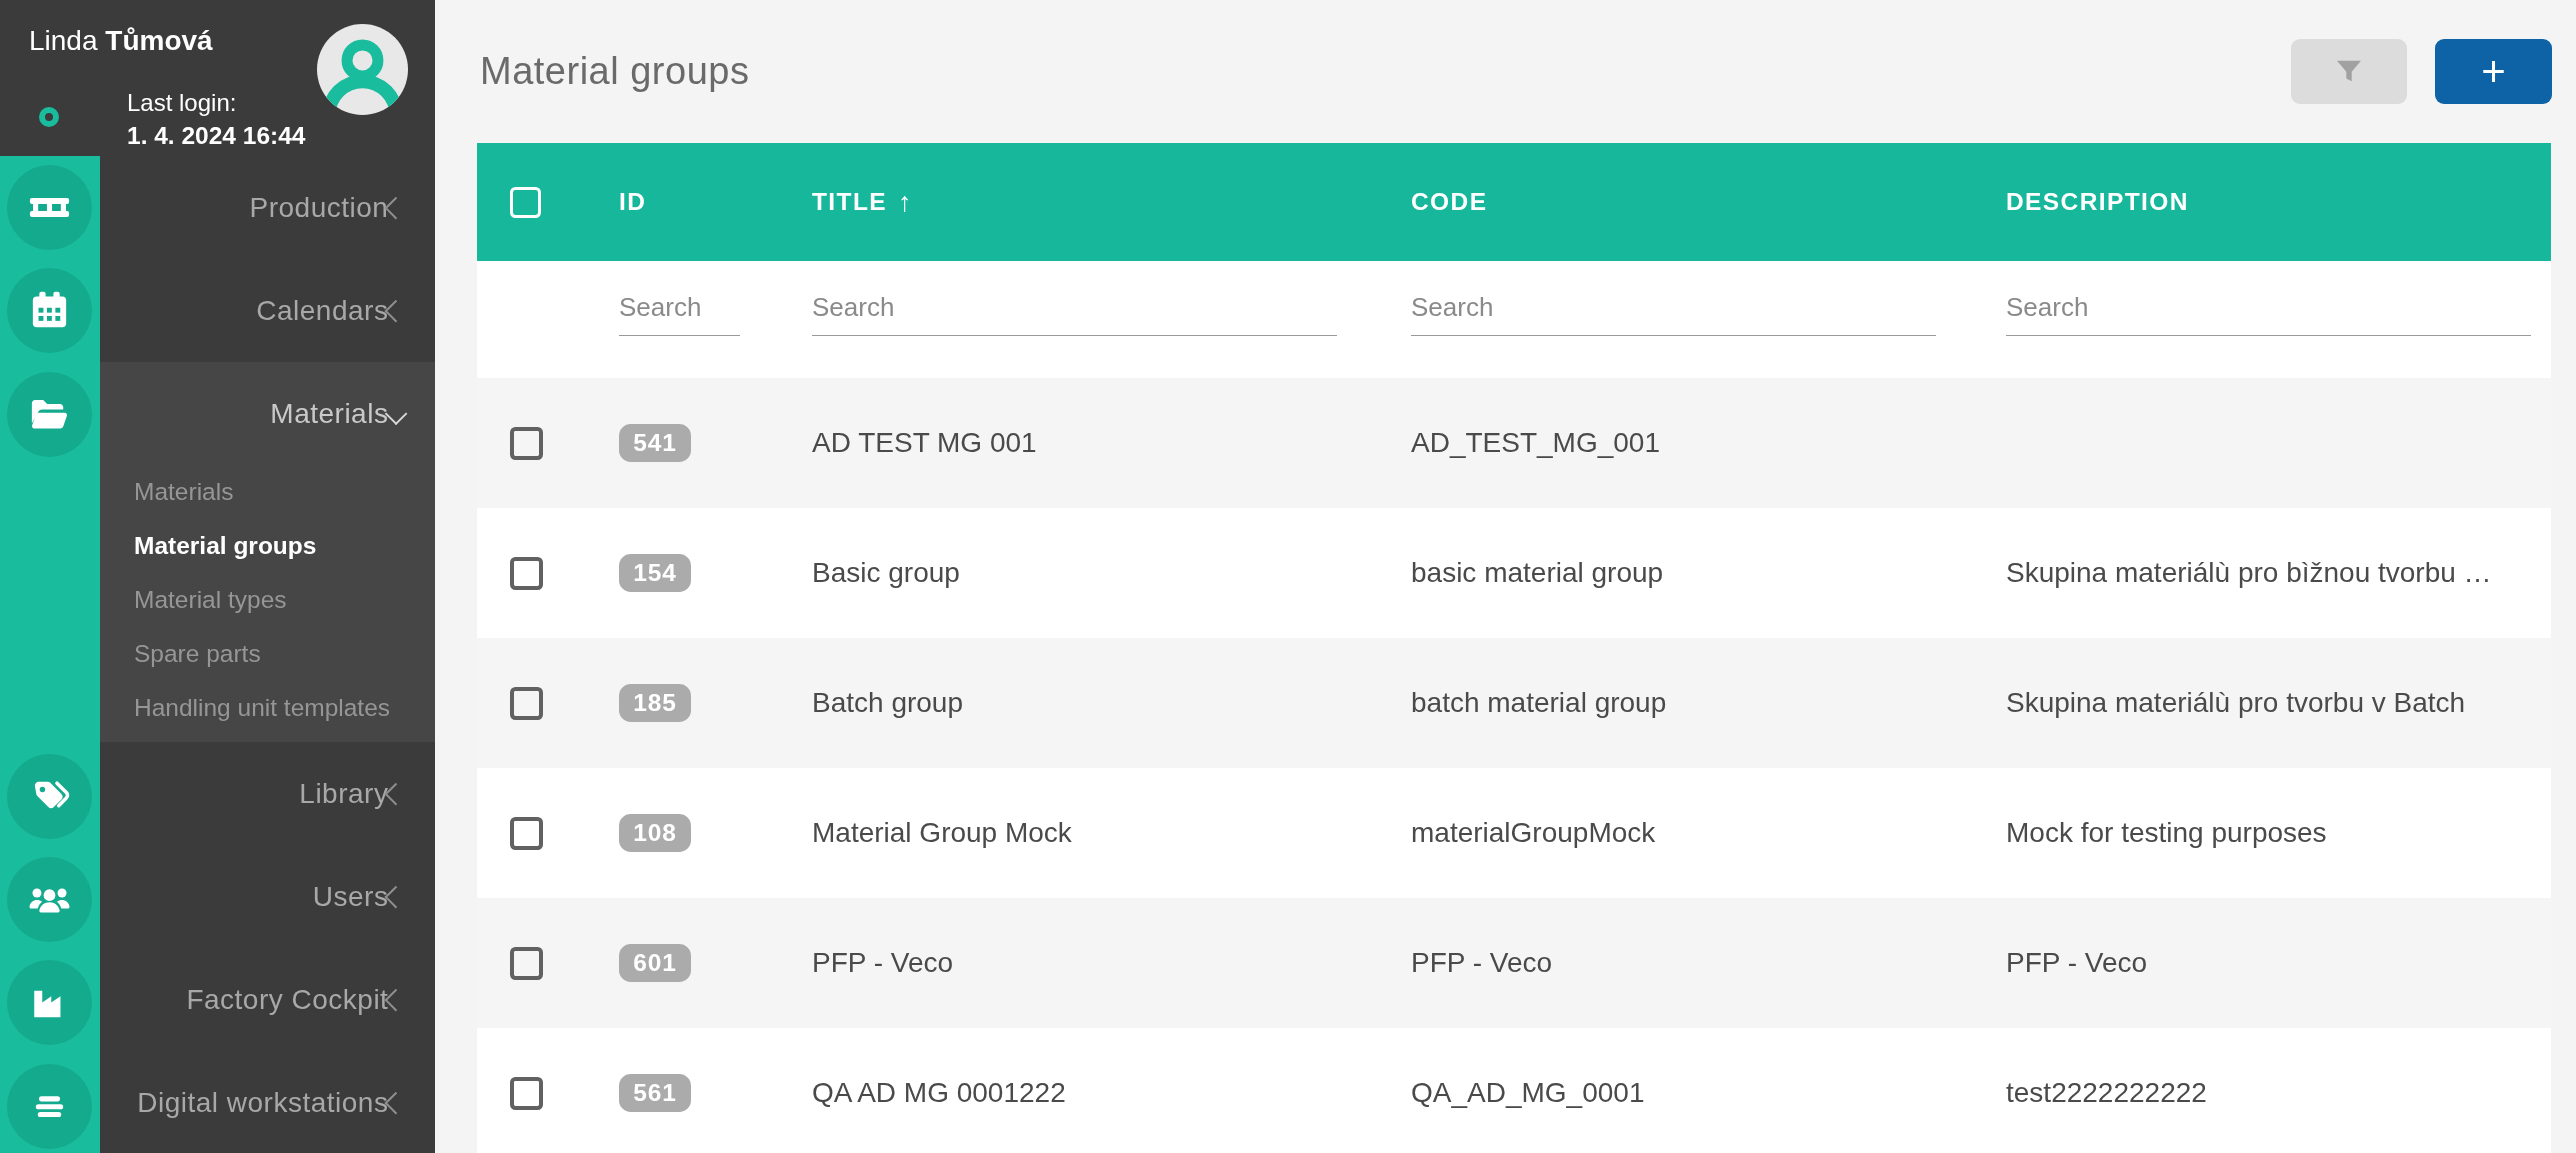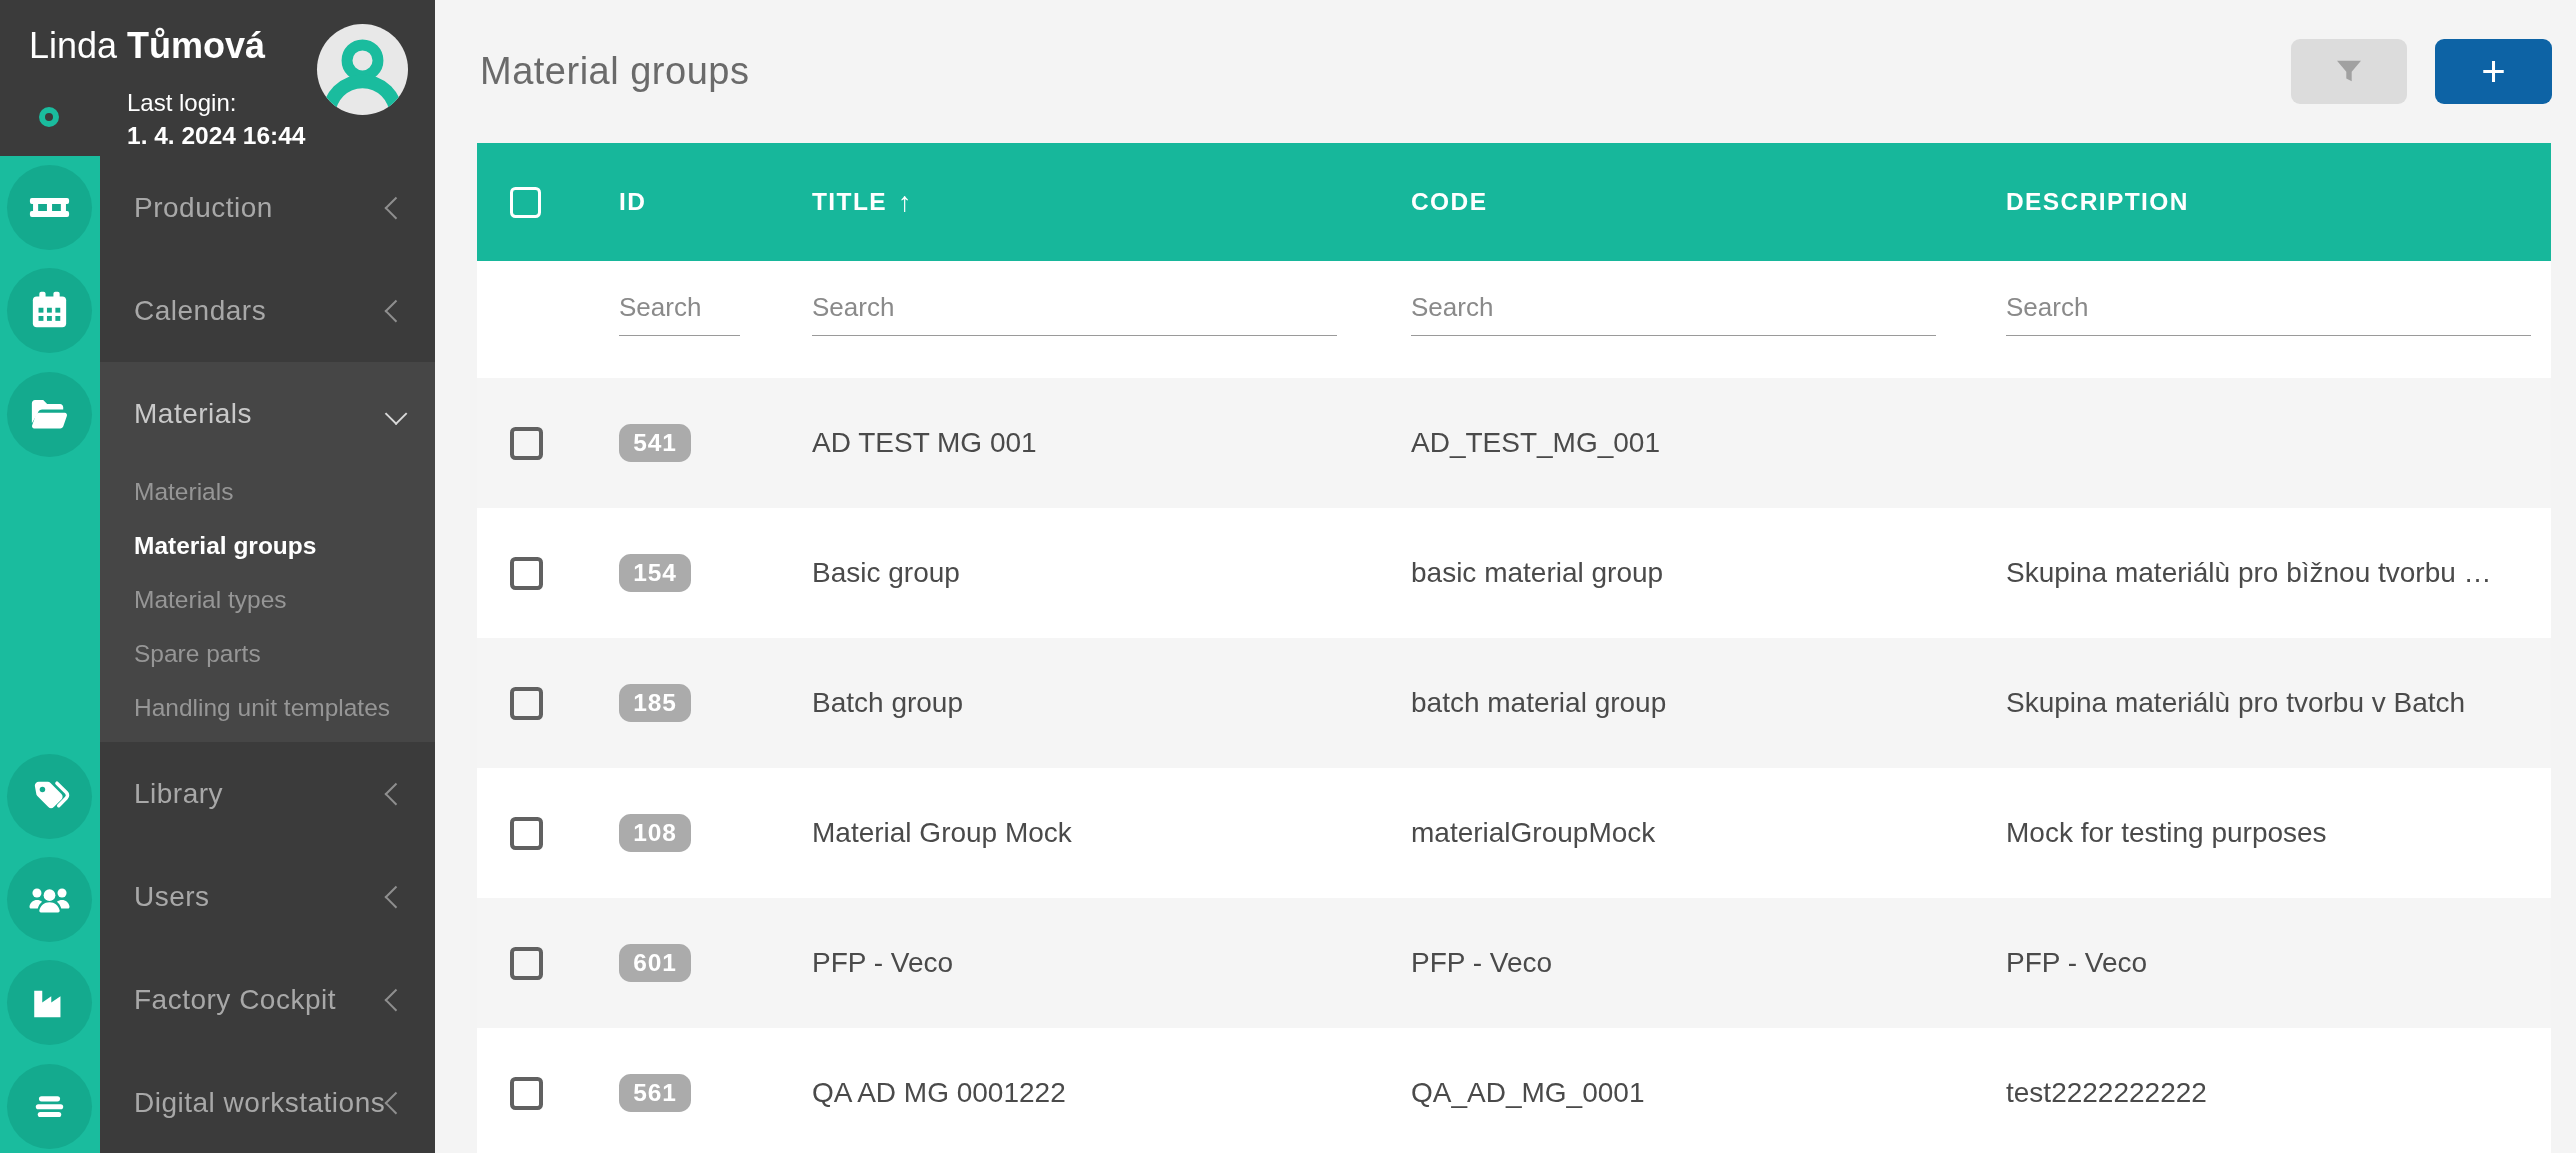--- a/index.html
+++ b/index.html
@@ -5,32 +5,32 @@
   html,body{margin:0;padding:0;}
   body{
     width:2576px;height:1154px;position:relative;overflow:hidden;
     background:#f4f4f4;
     font-family:"Liberation Sans", sans-serif;
     -webkit-font-smoothing:antialiased;
   }
   
   .sidebar{position:absolute;left:0;top:0;width:435px;height:1154px;background:#3b3b3b;}
   .user-block{position:relative;height:156px;}
-  .user-name{position:absolute;left:29px;top:25px;font-size:36px;color:#fff;}
+  .user-name{position:absolute;left:29px;top:25px;font-size:28px;color:#fff;}
   .user-name b{font-weight:700;}
   .status-dot{position:absolute;left:39px;top:107px;width:20px;height:20px;border:6.3px solid #1abc9e;border-radius:50%;box-sizing:border-box;}
   .login-block{position:absolute;left:127px;top:89px;color:#fff;}
   .login-label{font-size:24px;}
   .login-value{font-size:24.5px;font-weight:700;margin-top:5.4px;}
   .avatar{position:absolute;left:317px;top:23.5px;width:91px;height:91px;border-radius:50%;background:#e8e8e8;overflow:hidden;}
   .rail{position:absolute;left:0;top:156px;width:100px;height:998px;background:#1abc9e;}
   .rail-circle{position:absolute;left:7.2px;width:85px;height:85px;border-radius:50%;background:#14aa8e;display:flex;align-items:center;justify-content:center;}
   .rail-circle svg{width:47px;height:47px;}
   .menu{position:absolute;left:100px;top:156px;width:335px;}
-  .menu-item{height:103px;display:flex;align-items:center;justify-content:space-between;padding:0 31px 0 34px;box-sizing:border-box;cursor:pointer;}
+  .menu-item{height:103px;display:flex;align-items:center;justify-content:flex-end;padding:0 31px 0 34px;box-sizing:border-box;cursor:pointer;}
   .menu-item .label{font-size:28px;color:#a8a8a8;letter-spacing:0.5px;}
   .expanded-section{background:#464646;padding-bottom:7.2px;}
   .expanded-section .menu-item .label{color:#c9c9c9;}
   .chev{display:inline-block;width:13.6px;height:13.6px;border-left:2.7px solid #8f8f8f;border-bottom:2.7px solid #8f8f8f;}
   .chev.left{transform:rotate(45deg);}
   .chev.down{transform:rotate(-45deg);border-color:#d9d9d9;}
   .submenu-item{height:54px;display:flex;align-items:center;padding-left:34px;cursor:pointer;}
   .submenu-item .slabel{font-size:24.5px;color:#969696;}
   .submenu-item.active .slabel{color:#ffffff;font-weight:700;}
   

